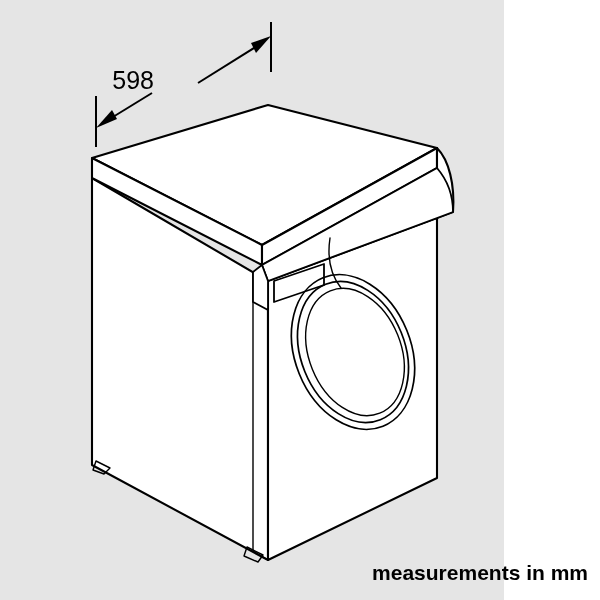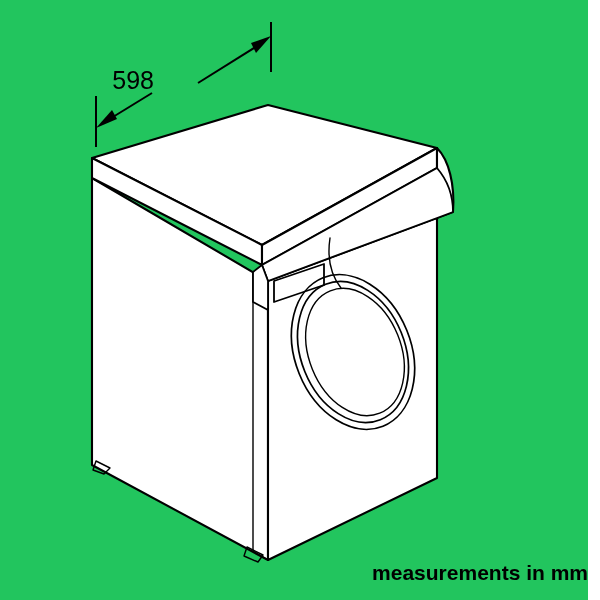--- a/index.html
+++ b/index.html
@@ -8,23 +8,23 @@
     background: #ffffff;
   }
   body {
     width: 600px;
     height: 600px;
     overflow: hidden;
     font-family: "Liberation Sans", sans-serif;
   }
   #drawing-root {
     position: relative;
-    width: 588px;
+    width: 504px;
     height: 600px;
-    background: #22c55e;
+    background: #e5e5e5;
   }
   svg.tech-drawing {
     display: block;
     width: 600px;
     height: 600px;
   }
   .outline {
     fill: #ffffff;
     stroke: #000000;
     stroke-width: 2.1;

